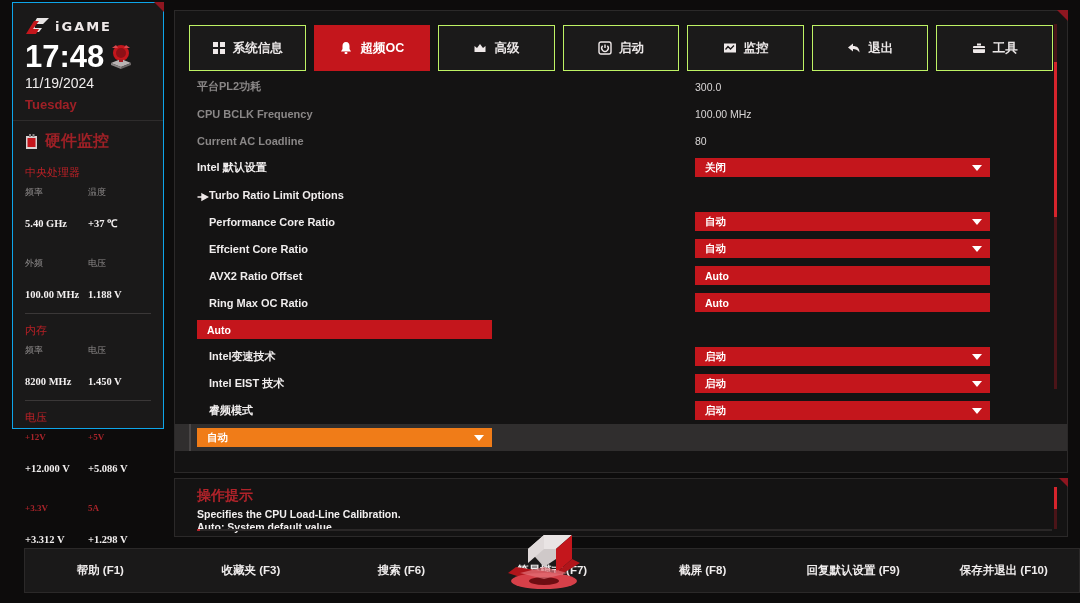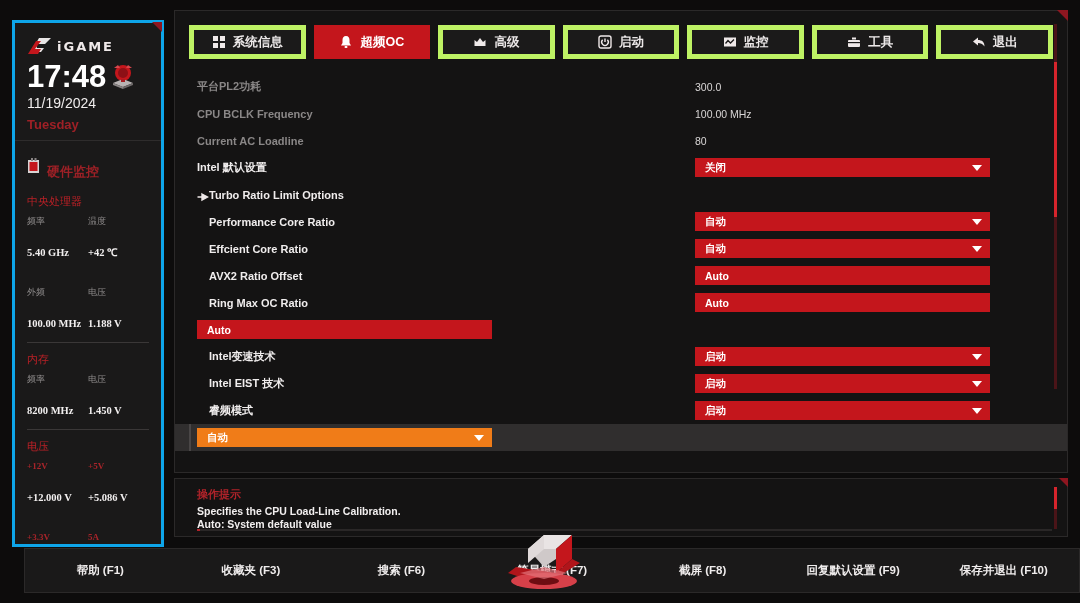--- a/index.html
+++ b/index.html
@@ -7,44 +7,44 @@
     width: 1080px; height: 603px;
     background: #0b0a0a;
     font-family: "Liberation Sans", "DejaVu Sans", sans-serif;
     overflow: hidden;
   }
 
   #app { position: relative; width: 1080px; height: 603px; background: #0d0c0c; }
 
   
   #sidebar {
-    position: absolute; left: 12px; top: 20px;
-    width: 152px; height: 527px;
+    position: absolute; left: 12px; top: 2px;
+    width: 152px; height: 427px;
     background: #1a1919;
-    border: 3px solid #0ea5e9;
+    border: 1px solid #0ea5e9;
   }
   #sidebar::after{
     content:""; position:absolute; right:-1px; top:-1px;
     width:0;height:0;border-top:10px solid #8e1620;border-left:10px solid transparent;
   }
   .side-top { padding: 10px 12px 8px 12px; border-bottom: 1px solid #2e2c2c; position:relative; }
 
   .logo-row { display: flex; align-items: center; gap: 4px; height: 26px; margin-bottom: 2px; }
   .logo-mark { position: relative; width: 26px; height: 20px; flex: 0 0 auto; }
   .logo-text { font-size: 13px; letter-spacing: 2px; color: #efe9e9; font-weight: bold; font-family: "DejaVu Sans", sans-serif; }
 
   .clock { font-size: 31px; font-weight: bold; color: #ffffff; line-height: 1.0; letter-spacing: 0px; }
   .clock-row { display:flex; align-items:flex-end; gap:4px; }
   .clock-badge { width: 26px; height: 28px; position: relative; flex:0 0 auto; margin-bottom:1px;}
   .date { font-size: 14px; color: #f0eded; margin-top: 3px; letter-spacing: 0px; }
   .weekday { font-size: 13px; color: #9e2026; margin-top: 6px; font-weight: bold; }
 
   .hw-head { display: flex; align-items: center; gap: 7px; padding: 10px 12px 4px 12px; }
   .hw-head-icon { width: 13px; height: 16px; position: relative; flex:0 0 auto; }
-  .hw-head-label { color: #9e2026; font-size: 13px; font-weight: bold; margin-top: 12px; }
+  .hw-head-label { color: #9e2026; font-size: 16px; font-weight: bold; }
 
   .hw-body { padding: 0 12px; }
   .hw-group-title { color: #b92026; font-size: 11px; font-weight: normal; margin: 9px 0 5px 0; }
   .hw-grid { display: grid; grid-template-columns: 1fr 1fr; row-gap: 17px; font-family: Liberation Serif, serif; }
   .hw-k { font-size: 9px; color: #8d8a8a; line-height: 14px; }
   .hw-k.red { color: #a8242a; font-weight: bold; }
   .hw-v { font-size: 10.5px; color: #f2efef; font-weight: bold; line-height: 16px; margin-bottom: 7px; }
   .hw-sep { height:1px; background:#3a3737; margin: 3px 0 0 0; }
 
   
@@ -55,23 +55,23 @@
     border: 1px solid #2b2929;
   }
   #main::after{
     content:""; position:absolute; right:-1px; top:-1px;
     width:0;height:0;border-top:11px solid #8e1620;border-left:11px solid transparent;
   }
 
   
   #tabs { display: flex; gap: 8px; padding: 14px 14px 0 14px; }
   .tab {
-    flex: 1 1 0; height: 34px;
+    flex: 1 1 0; height: 46px;
     display: flex; align-items: center; justify-content: center; gap: 7px;
-    background: #1b1a1a; border: 5px solid #bef264;
+    background: #1b1a1a; border: 1px solid #bef264;
     color: #ece8e8; font-size: 12.5px; font-weight: bold; cursor: pointer;
   }
   .tab.active { background: #c4161c; border-color: #c4161c; color: #fff; }
   .tab-ico { width: 14px; height: 14px; position: relative; flex: 0 0 auto; }
 
   
   #rows { position: absolute; left: 0; top: 62px; right: 0; bottom: 0; }
   .row {
     position: relative; height: 27px;
     display: flex; align-items: center;
@@ -108,21 +108,21 @@
   
   #help {
     position: absolute; left: 174px; top: 478px;
     width: 894px; height: 59px;
     background: #141313; border: 1px solid #2b2929;
   }
   #help::after{
     content:""; position:absolute; right:-1px; top:-1px;
     width:0;height:0;border-top:9px solid #8e1620;border-left:9px solid transparent;
   }
-  .help-title { color: #b1232a; font-size: 11px; font-weight: bold; padding: 8px 0 3px 22px; }
+  .help-title { color: #b1232a; font-size: 14px; font-weight: bold; padding: 8px 0 3px 22px; }
   .help-line { color: #f2efef; font-size: 10.5px; font-weight: bold; padding-left: 22px; line-height: 13px; }
   #hscroll { position:absolute; left: 22px; bottom: 5px; width: 855px; height: 2px; background:#2a2727; }
   #hscroll .hthumb { position:absolute; left:0; top:0; width: 3px; height:2px; background:#b0232a; }
   #help-vbar { position:absolute; right:10px; top:8px; width:3px; height:42px; background:#4a1418; }
   #help-vbar .t { position:absolute; left:0; top:0; width:3px; height:22px; background:#d6242c; }
 
   
   #footer {
     position: absolute; left: 24px; top: 548px;
     width: 1056px; height: 45px;
@@ -189,21 +189,21 @@
       <span class="hw-head-label">硬件监控</span>
     </div>
 
     <div class="hw-body">
 
       <div class="hw-group-title">中央处理器</div>
       <div class="hw-grid">
         <div class="hw-k">频率</div>
         <div class="hw-k">温度</div>
         <div class="hw-v">5.40 GHz</div>
-        <div class="hw-v">+42 ℃</div>
+        <div class="hw-v">+37 ℃</div>
         <div class="hw-k">外频</div>
         <div class="hw-k">电压</div>
         <div class="hw-v">100.00 MHz</div>
         <div class="hw-v">1.188 V</div>
       </div>
 
       <div class="hw-sep"></div>
 
       <div class="hw-group-title">内存</div>
       <div class="hw-grid">
@@ -265,31 +265,31 @@
         </div>
         <div class="tab">
           <span class="tab-ico"><svg width="14" height="14" viewBox="0 0 14 14">
               <rect x="1" y="2.5" width="12" height="9" fill="#efe9e9"></rect>
               <polyline points="2.5,8.5 5,5.5 7.5,8 11,4.5" stroke="#1b1a1a" stroke-width="1.3" fill="none"></polyline>
             </svg></span>
           <span>监控</span>
         </div>
         <div class="tab">
           <span class="tab-ico"><svg width="14" height="14" viewBox="0 0 14 14">
+              <path d="M6 2.5 L6 5 C10 5 12.5 7 12.5 11.5 C10.5 8.5 8.5 8 6 8 L6 10.5 L1 6.5 Z" fill="#efe9e9"></path>
+            </svg></span>
+          <span>退出</span>
+        </div>
+        <div class="tab">
+          <span class="tab-ico"><svg width="14" height="14" viewBox="0 0 14 14">
               <rect x="1" y="5" width="12" height="7" rx="1" fill="#efe9e9"></rect>
               <rect x="5" y="2.5" width="4" height="2" fill="#efe9e9"></rect>
               <rect x="1" y="7" width="12" height="1.2" fill="#1b1a1a"></rect>
             </svg></span>
           <span>工具</span>
-        </div>
-        <div class="tab">
-          <span class="tab-ico"><svg width="14" height="14" viewBox="0 0 14 14">
-              <path d="M6 2.5 L6 5 C10 5 12.5 7 12.5 11.5 C10.5 8.5 8.5 8 6 8 L6 10.5 L1 6.5 Z" fill="#efe9e9"></path>
-            </svg></span>
-          <span>退出</span>
         </div>
       </div>
 
     <div id="rows">
         <div class="row">
           <div class="r-label dim">平台PL2功耗</div>
           <div class="r-plain">300.0</div>
         </div>
         <div class="row">
           <div class="r-label dim">CPU BCLK Frequency</div>

